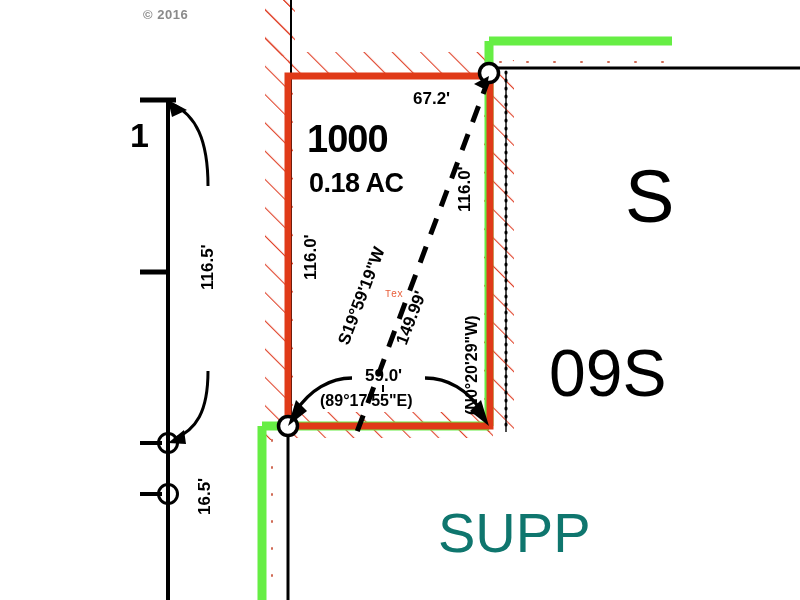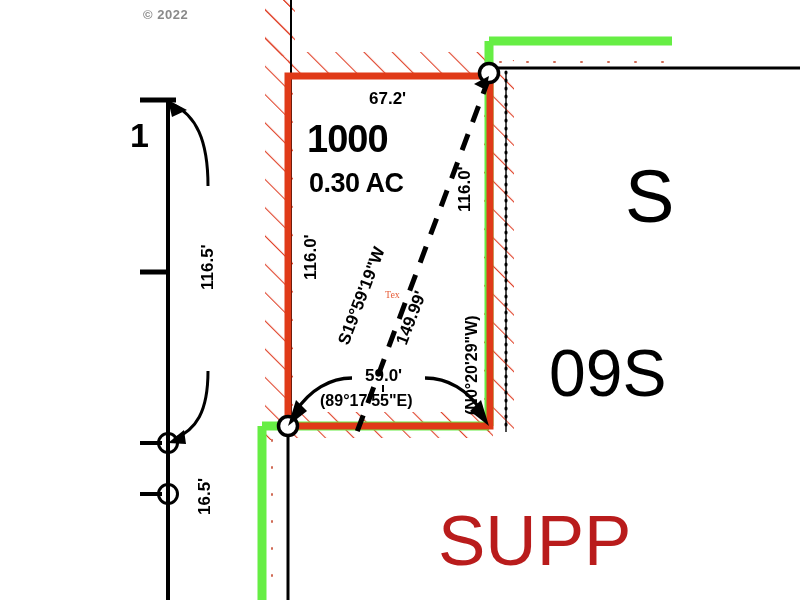--- a/index.html
+++ b/index.html
@@ -49,20 +49,21 @@
     font-weight: bold;
     letter-spacing: -1px;
   }
   .lot-acres {
     font-size: 27px;
     font-weight: bold;
     letter-spacing: -0.5px;
   }
   .dim-top {
     font-size: 17px;
+    margin-left: 44px;
   }
   .dim-side {
     font-size: 17px;
   }
   .dim-bot {
     font-size: 17px;
   }
   .bearing {
     font-size: 16px;
   }
@@ -70,21 +71,21 @@
     font-size: 17px;
   }
   .diag-dist {
     font-size: 17px;
   }
   .watermark-text {
     position: absolute;
     font-size: 10px;
     color: #e8603c;
     font-weight: normal;
-    font-family: Liberation Serif, serif;
+    font-family: Liberation Mono, monospace;
     white-space: nowrap;
   }
   .big-letter {
     position: absolute;
     font-size: 74px;
     font-weight: normal;
     color: #000000;
     font-family: "Liberation Sans", sans-serif;
     white-space: nowrap;
     line-height: 1;
@@ -93,23 +94,23 @@
     position: absolute;
     font-size: 66px;
     font-weight: normal;
     color: #000000;
     font-family: "Liberation Sans", sans-serif;
     white-space: nowrap;
     line-height: 1;
   }
   .big-supp {
     position: absolute;
-    font-size: 71px;
-    font-weight: normal;
-    color: #b91c1c;
+    font-size: 56px;
+    font-weight: normal;
+    color: #0f766e;
     font-family: "Liberation Sans", sans-serif;
     white-space: nowrap;
     line-height: 1;
   }
   .left-lot-num {
     position: absolute;
     font-size: 34px;
     font-weight: bold;
     color: #000000;
     font-family: "Liberation Sans", sans-serif;
@@ -199,27 +200,27 @@
     <path d="M 352 378 C 330 378 310 390 296 411" fill="none" stroke="#000000" stroke-width="3.4"></path>
     <polygon points="288,426 296,400 307,411" fill="#000000"></polygon>
     <path d="M 425 378 C 448 378 468 390 481 411" fill="none" stroke="#000000" stroke-width="3.4"></path>
     <polygon points="489,426 470,411 481,400" fill="#000000"></polygon>
 
     <line x1="383" y1="385" x2="383" y2="392" stroke="#000000" stroke-width="2"></line>
 
     <polygon points="489,76 474,84 486,90" fill="#000000"></polygon>
   </svg>
 
-  <div class="copyright">© 2022</div>
+  <div class="copyright">© 2016</div>
 
   <div class="lbl dim-top" style="left:369px; top:90px;">67.2'</div>
 
   <div class="lot-number lbl" style="left:307px; top:120px;">1000</div>
 
-  <div class="lot-acres lbl" style="left:309px; top:170px;">0.30 AC</div>
+  <div class="lot-acres lbl" style="left:309px; top:170px;">0.18 AC</div>
 
   <div class="lbl dim-side rot90" style="left:302px; top:280px;">116.0'</div>
 
   <div class="lbl dim-side rot90" style="left:456px; top:212px;">116.0'</div>
 
   <div class="lbl bearing rot90" style="left:464px; top:415px;">(N0°20'29"W)</div>
 
   <div class="lbl dim-bot" style="left:365px; top:367px;">59.0'</div>
 
   <div class="lbl bearing" style="left:320px; top:393px;">(89°17'55"E)</div>

